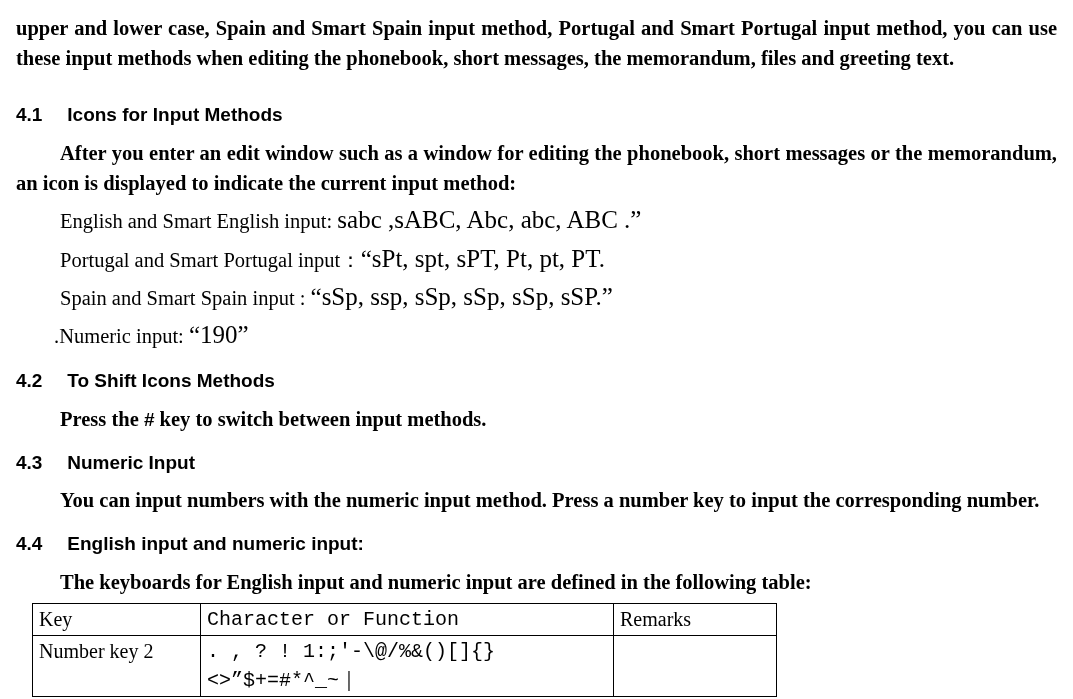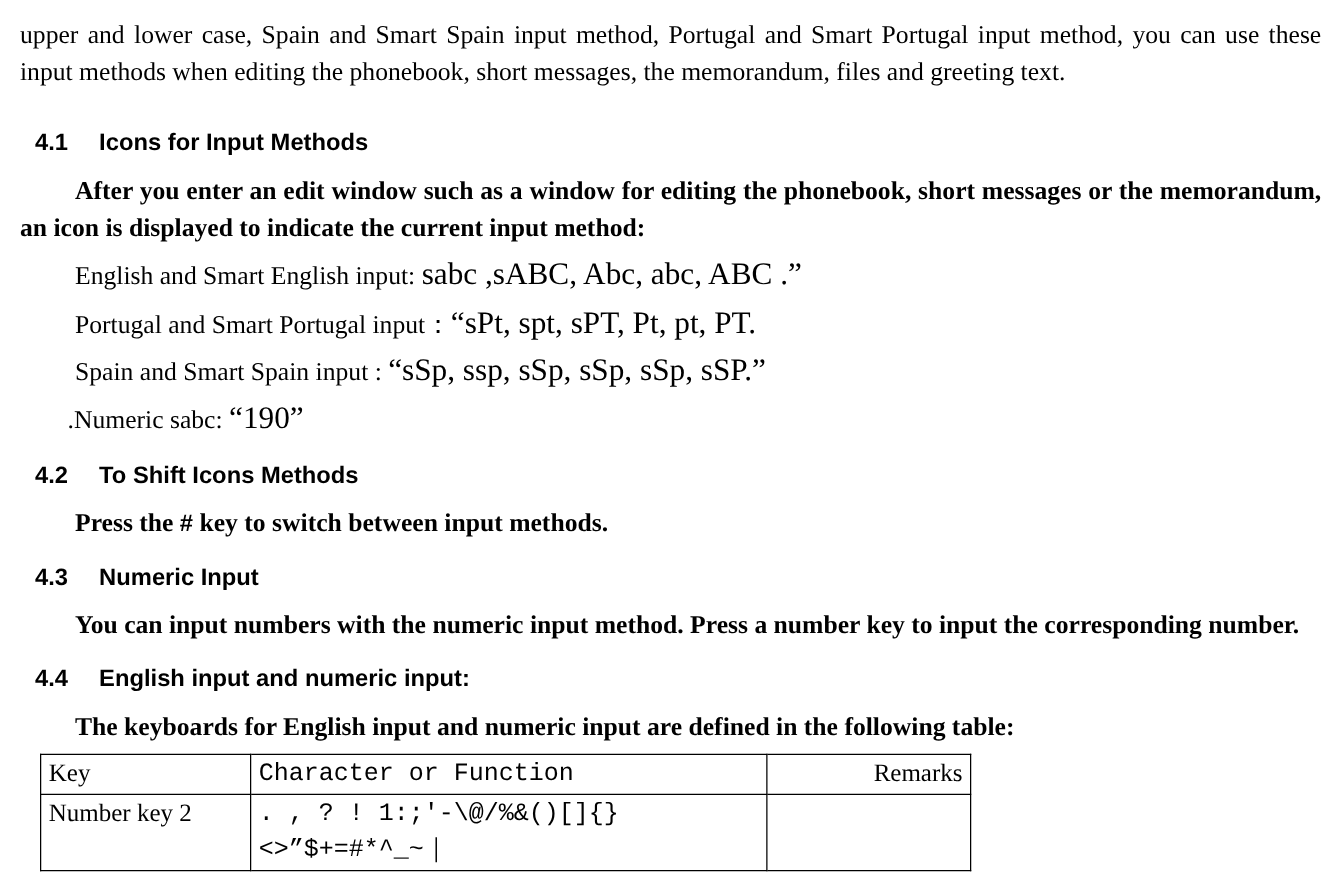--- a/index.html
+++ b/index.html
@@ -11,31 +11,31 @@
       color: #000;
       background: #fff;
       width: 1041px;
     }
     p {
       margin: 0 0 2px 0;
       text-align: justify;
     }
     .intro {
       margin-bottom: 28px;
+      font-weight: bold;
     }
     .heading {
       font-family: Arial, Helvetica, sans-serif;
       font-weight: bold;
       font-size: 19px;
       margin: 14px 0 10px 0;
     }
     .hnum {
       display: inline-block;
       min-width: 46px;
-      margin-left: 12px;
     }
     .bodypara {
       text-indent: 44px;
       margin-bottom: 4px;
       font-weight: bold;
     }
     .sub {
       padding-left: 44px;
       margin: 2px 0;
     }
@@ -54,21 +54,21 @@
       padding-left: 12px;
     }
     td {
       border: 1px solid #000;
       padding: 1px 6px 1px 6px;
       vertical-align: top;
       text-align: left;
     }
     .col1 { width: 155px; }
     .col2 { width: 400px; font-family: Liberation Mono, monospace; }
-    .col3 { width: 150px; text-align: right; }
+    .col3 { width: 150px; }
     .footer {
       text-align: center;
       font-size: 20px;
       margin-top: 6px;
     }
   </style>
 </head>
 <body>
 
 <p class="intro">upper and lower case, Spain and Smart Spain input method, Portugal and Smart Portugal input method, you can use these input methods when editing the phonebook, short messages, the memorandum, files and greeting text.</p>
@@ -83,21 +83,21 @@
 <p class="sub">
   <span>English and Smart English input: </span><span class="cjk-font">sabc ,sABC, Abc, abc, ABC .”</span>
 </p>
 <p class="sub">
   <span>Portugal and Smart Portugal input：</span><span class="cjk-font">“sPt, spt, sPT, Pt, pt, PT.</span>
 </p>
 <p class="sub">
   <span>Spain and Smart Spain input : </span><span class="cjk-font">“sSp, ssp, sSp, sSp, sSp, sSP.”</span>
 </p>
 <p class="sub" style="padding-left:38px;">
-  <span>.Numeric sabc: </span><span class="cjk-font">“190”</span>
+  <span>.Numeric input: </span><span class="cjk-font">“190”</span>
 </p>
 
 <div class="heading">
   <span class="hnum">4.2</span>
   <span>To Shift Icons Methods</span>
 </div>
 
 <p class="bodypara">
   <span>Press the </span><span class="hash">#</span><span> key to switch between input methods.</span>
 </p>

